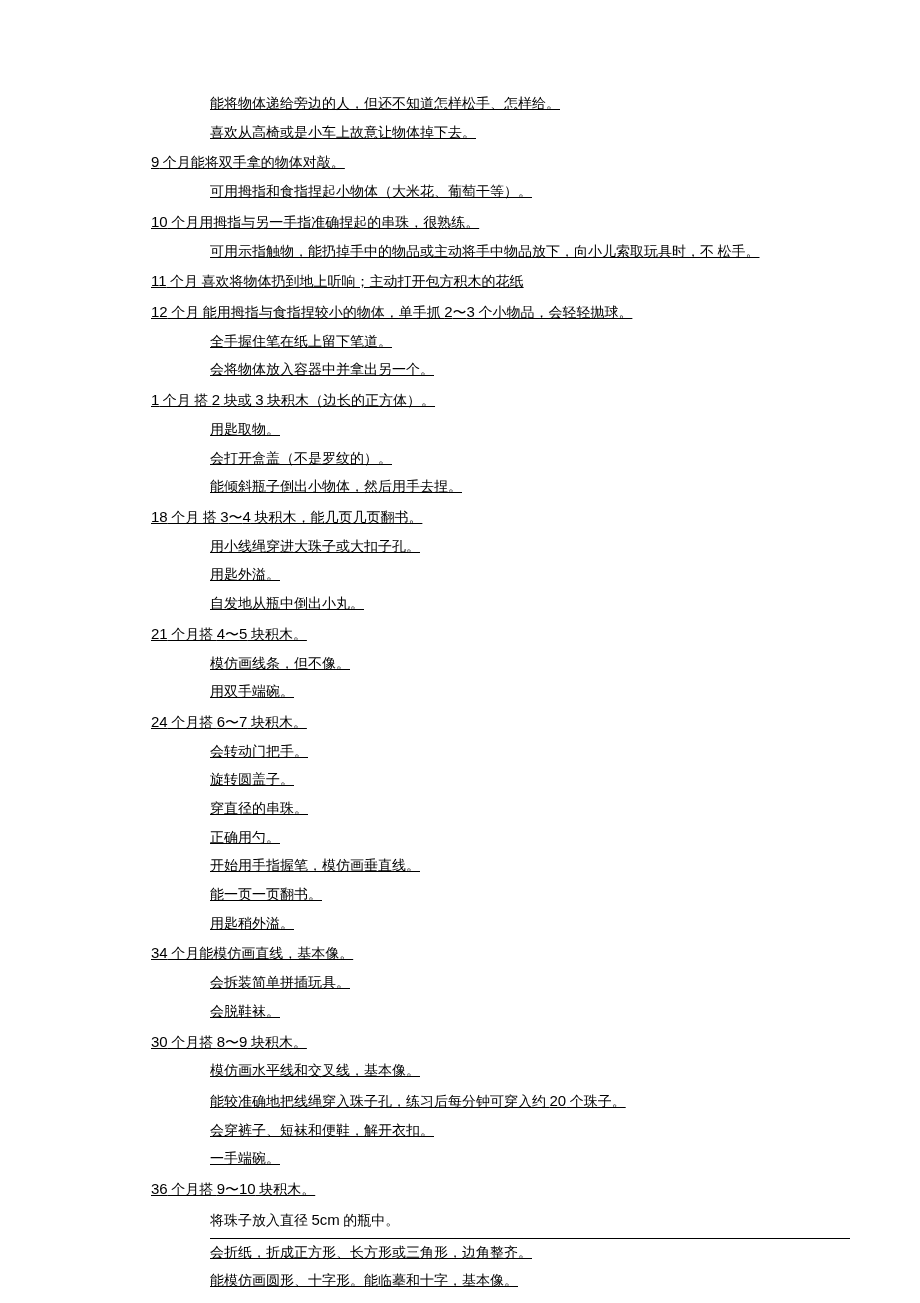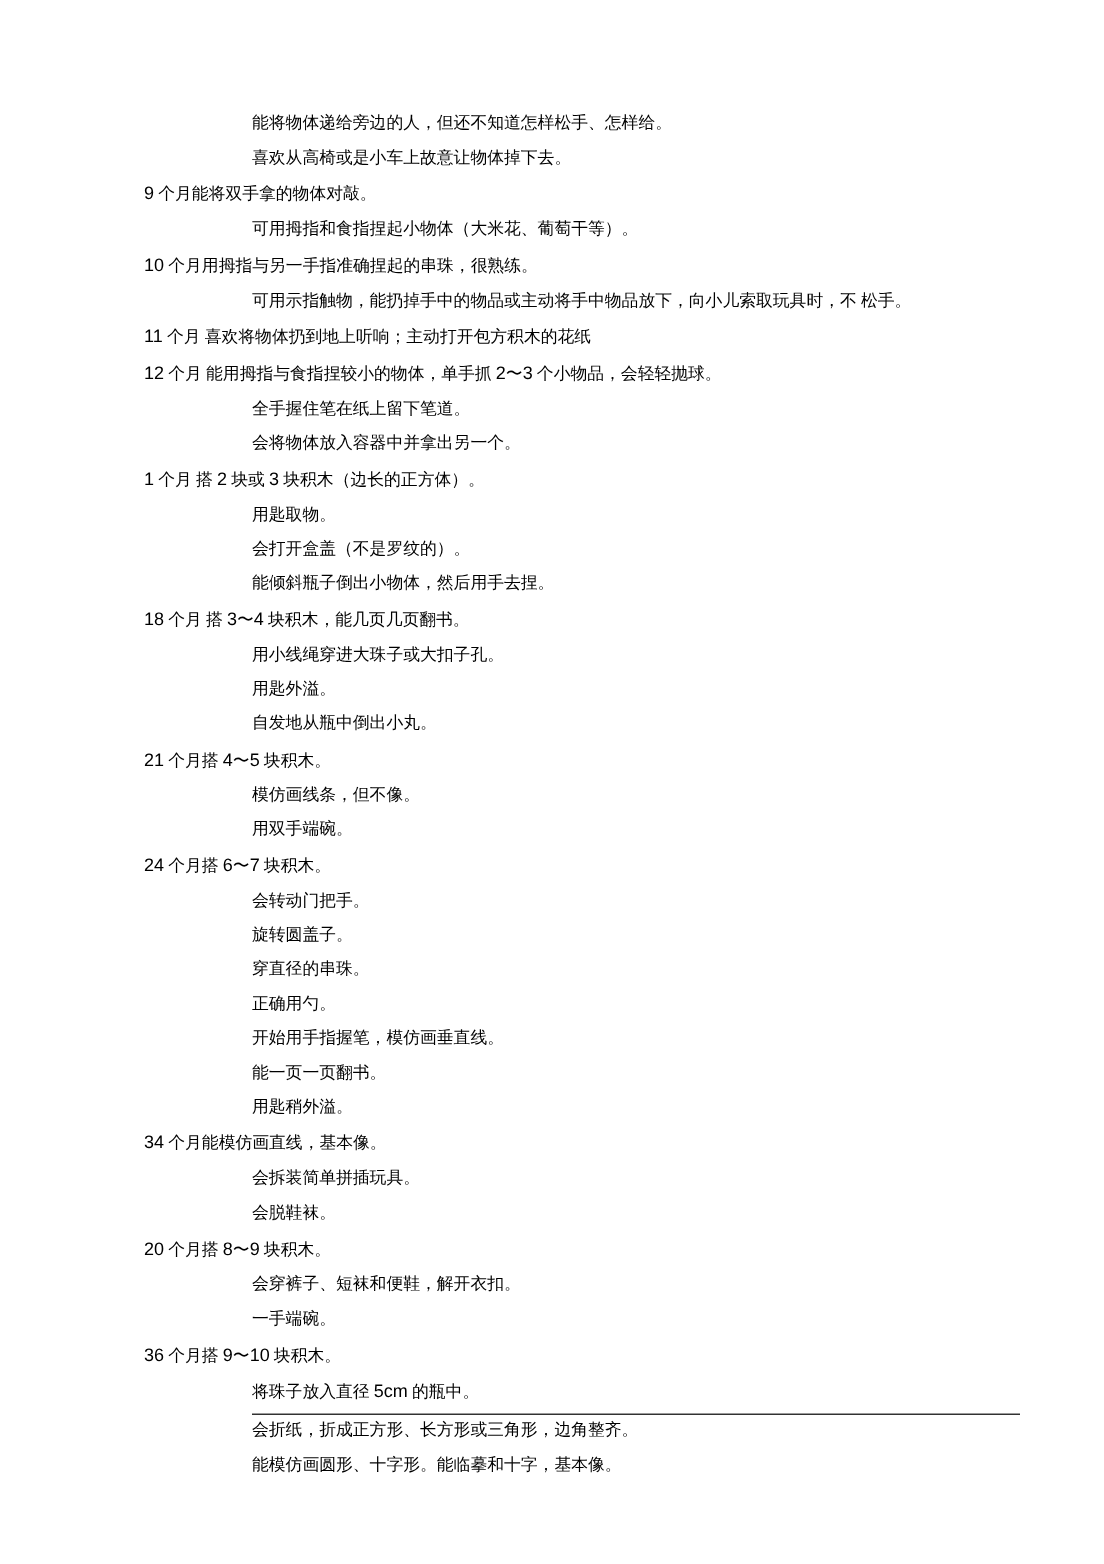--- a/index.html
+++ b/index.html
@@ -8,26 +8,28 @@
       line-height: 2.05;
       color: #000;
       background: #fff;
       margin: 0;
       padding: 90px 110px 60px 120px;
       width: 920px;
       box-sizing: border-box;
     }
     .line {
       white-space: normal;
+      text-decoration: underline;
     }
     .indent1 {
       padding-left: 90px;
     }
     .indent0 {
       padding-left: 0;
+      margin-left: 31px;
     }
     .num {
       font-family: Arial, "Helvetica Neue", sans-serif;
       font-size: 15px;
     }
     .underlined {
       display: inline-block;
       border-bottom: 1px solid #000;
       min-width: 640px;
       padding-bottom: 2px;
@@ -62,20 +64,22 @@
     <div class="line indent1"><span>会转动门把手。</span></div>
     <div class="line indent1"><span>旋转圆盖子。</span></div>
     <div class="line indent1"><span>穿直径的串珠。</span></div>
     <div class="line indent1"><span>正确用勺。</span></div>
     <div class="line indent1"><span>开始用手指握笔，模仿画垂直线。</span></div>
     <div class="line indent1"><span>能一页一页翻书。</span></div>
     <div class="line indent1"><span>用匙稍外溢。</span></div>
     <div class="line indent0"><span class="num">34</span><span> 个月能模仿画直线，基本像。</span></div>
     <div class="line indent1"><span>会拆装简单拼插玩具。</span></div>
     <div class="line indent1"><span>会脱鞋袜。</span></div>
-    <div class="line indent0"><span class="num">20</span><span> 个月搭 </span><span class="num">8</span><span>〜</span><span class="num">9</span><span> 块积木。</span></div>
+    <div class="line indent0"><span class="num">30</span><span> 个月搭 </span><span class="num">8</span><span>〜</span><span class="num">9</span><span> 块积木。</span></div>
+    <div class="line indent1"><span>模仿画水平线和交叉线，基本像。</span></div>
+    <div class="line indent1"><span>能较准确地把线绳穿入珠子孔，练习后每分钟可穿入约 </span><span class="num">20</span><span> 个珠子。</span></div>
     <div class="line indent1"><span>会穿裤子、短袜和便鞋，解开衣扣。</span></div>
     <div class="line indent1"><span>一手端碗。</span></div>
     <div class="line indent0"><span class="num">36</span><span> 个月搭 </span><span class="num">9</span><span>〜</span><span class="num">10</span><span> 块积木。</span></div>
     <div class="line indent1"><span class="underlined"><span>将珠子放入直径  </span><span class="num">5cm</span><span> 的瓶中。</span></span></div>
     <div class="line indent1"><span>会折纸，折成正方形、长方形或三角形，边角整齐。</span></div>
     <div class="line indent1"><span>能模仿画圆形、十字形。能临摹和十字，基本像。</span></div>
   </div>
 
 </body></html>

